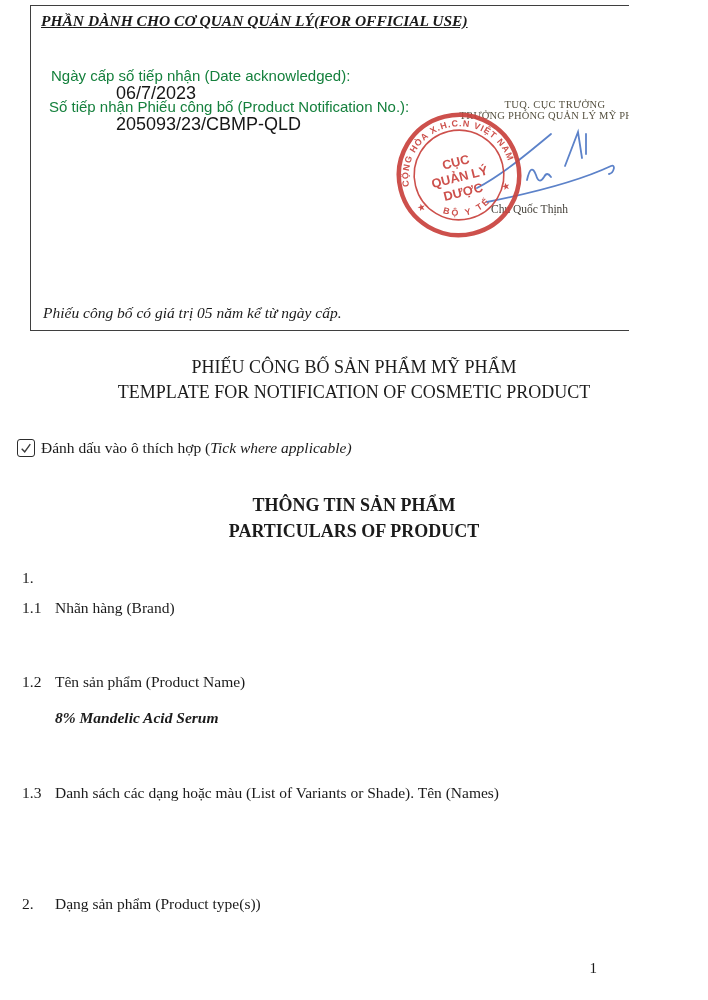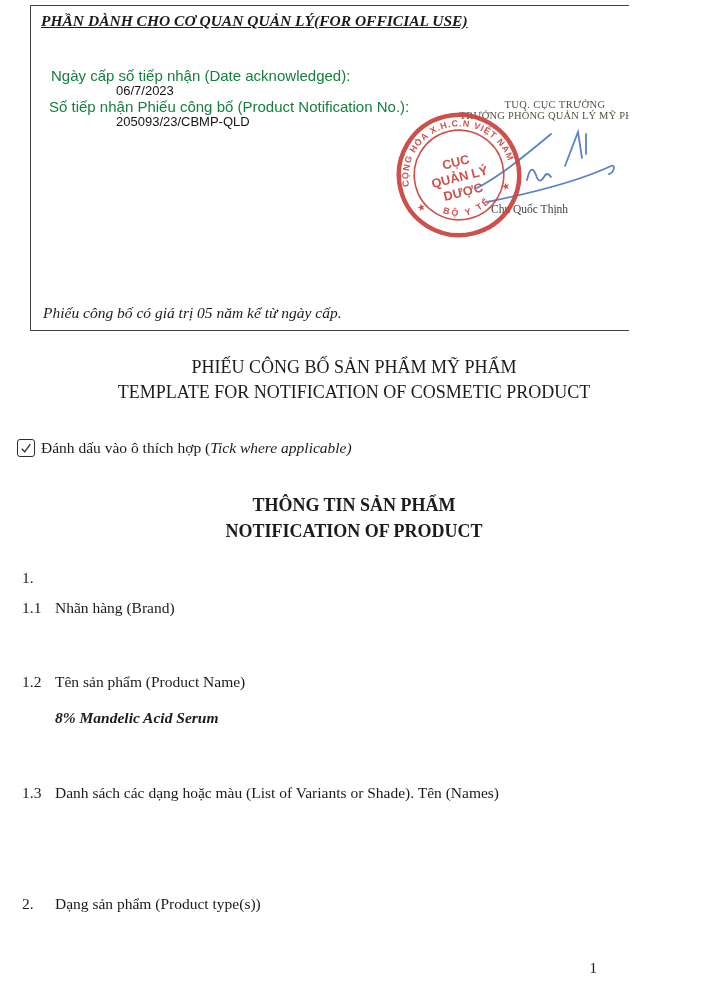--- a/index.html
+++ b/index.html
@@ -25,21 +25,21 @@
     white-space:nowrap;
   }
   .field-label{
     position:absolute;
     font-family:"Liberation Sans", sans-serif;
     font-size:15px;color:#15803d;white-space:nowrap;
   }
   .field-value{
     position:absolute;
     font-family:"Liberation Sans", sans-serif;
-    font-size:13px;color:#161616;white-space:nowrap;
+    font-size:18px;color:#161616;white-space:nowrap;
   }
   .signer{
     position:absolute;left:400px;top:93px;width:248px;
     text-align:center;
     font-family:"Liberation Serif", serif;
     color:#55503f;
   }
   .signer-line1{font-size:10.5px;letter-spacing:.4px;white-space:nowrap;}
   .signer-line2{font-size:10.5px;letter-spacing:.2px;white-space:nowrap;}
   .signer-name{
@@ -167,21 +167,21 @@
     <span class="checkbox">
       <svg width="12" height="12" viewBox="0 0 14 14">
         <polyline points="2,8 5.5,11.5 12,2.5" fill="none" stroke="#3a3a3a" stroke-width="1.6"></polyline>
       </svg>
     </span>
     <span class="tick-label"><span>Đánh dấu vào ô thích hợp (</span><span class="it">Tick where applicable)</span></span>
   </div>
 
   <div class="section-title">
     <div>THÔNG TIN SẢN PHẨM</div>
-    <div>NOTIFICATION OF PRODUCT</div>
+    <div>PARTICULARS OF PRODUCT</div>
   </div>
 
   <div class="item item-1">
     <span class="num">1.</span>
   </div>
 
   <div class="item item-1-1">
     <span class="num">1.1</span>
     <span>Nhãn hàng (Brand)</span>
   </div>

